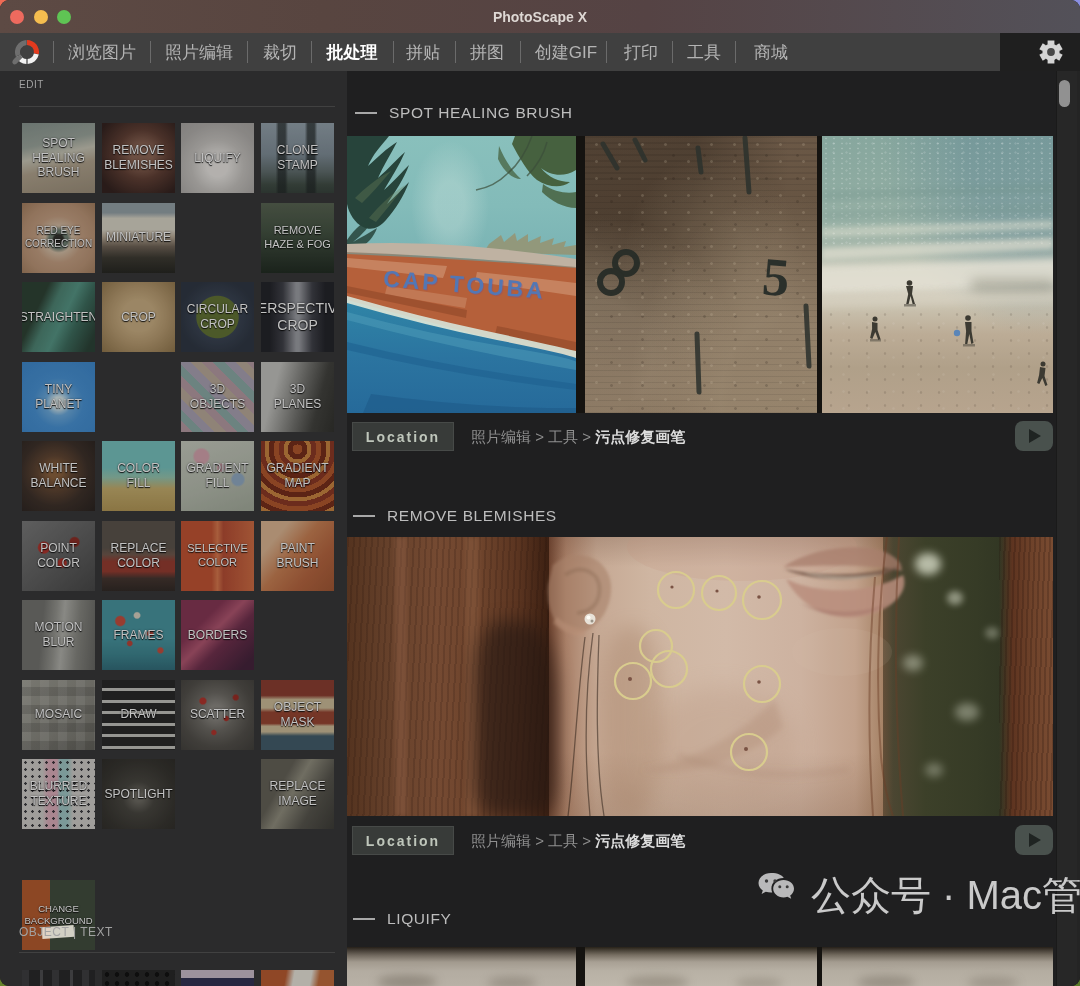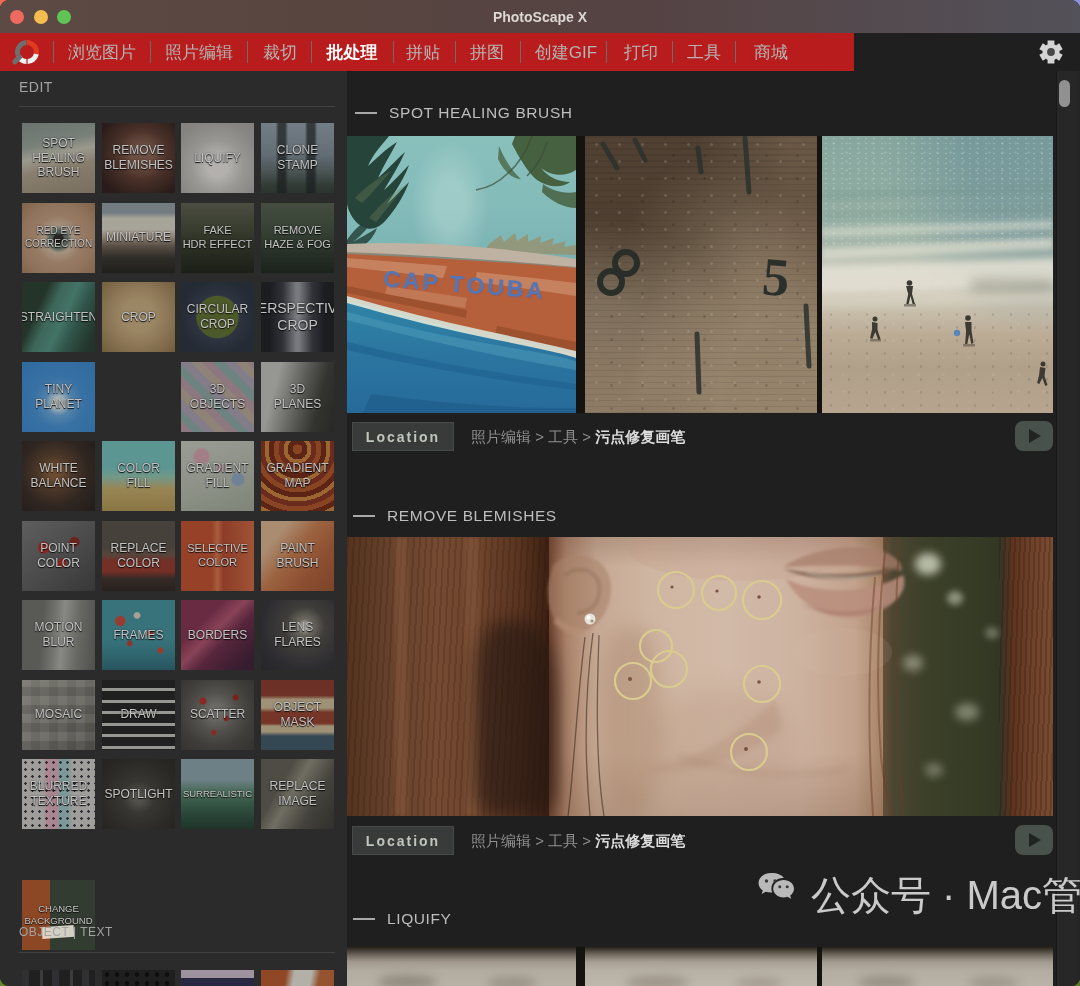--- a/index.html
+++ b/index.html
@@ -7,27 +7,27 @@
 #corner-tl{position:absolute;left:0;top:0;width:22px;height:22px;background:#ef6b55;z-index:0}
 #corner-tr{position:absolute;right:0;top:0;width:22px;height:22px;background:#8a8fe2;z-index:0}
 #corner-bl{position:absolute;left:0;bottom:0;width:22px;height:22px;background:#66852c;z-index:0}
 #corner-br{position:absolute;right:0;bottom:0;width:22px;height:22px;background:#5a7a28;z-index:0}
 #win{position:absolute;inset:0;border-radius:9px;overflow:hidden;background:#1f1f1f;z-index:1}
 
 #titlebar{position:absolute;left:0;top:0;width:1080px;height:33px;background:linear-gradient(90deg,#5d4a44 0%,#584540 30%,#554344 60%,#535159 100%)}
 .tl{position:absolute;top:9.5px;width:14px;height:14px;border-radius:50%}
 #title{position:absolute;left:0;right:0;top:0;height:33px;line-height:34px;text-align:center;color:#ded8d4;font-size:14px;font-weight:bold}
 
-#menubar{position:absolute;left:0;top:33px;width:854px;height:38px;background:#b91c1c}
+#menubar{position:absolute;left:0;top:33px;width:1000px;height:38px;background:#404040}
 .mi{position:absolute;top:0;height:38px;line-height:39px;color:#b4b4b4;font-size:17px;white-space:nowrap;transform:translateX(-50%)}
 .mi.sel{color:#fff;font-weight:bold}
 .msep{position:absolute;top:8px;width:1px;height:22px;background:#6b6b6b}
 
 #sidebar{position:absolute;left:0;top:71px;width:347px;height:915px;background:#2b2b2c}
-.sechead{position:absolute;left:19px;color:#a2a2a2;font-size:14px;letter-spacing:0.5px}
+.sechead{position:absolute;left:19px;color:#a2a2a2;font-size:10px;letter-spacing:0.5px}
 .secline{position:absolute;left:19px;width:316px;height:1px;background:#414141}
 .t{position:absolute;width:73px;height:70px;display:flex;align-items:center;justify-content:center;text-align:center;color:#fdfdfd;font-size:12px;line-height:1.22;text-shadow:0 1px 1px rgba(0,0,0,.9),0 0 2px rgba(0,0,0,.55);overflow:hidden}
 .t::before{content:"";position:absolute;inset:0;background:rgba(18,18,20,.25)}
 
 .g1{background:linear-gradient(168deg,#87948e 0%,#9aa49b 30%,#c8c6b6 45%,#b0a28c 62%,#9a8d78 100%)}
 .g2{background:radial-gradient(ellipse at 55% 45%,#8a6352 0 18%,#5e3c31 45%,#301e1b 85%)}
 .g3{background:radial-gradient(circle at 50% 62%,#e8e5e1 0 18%,#c5c2be 46%,#b0adaa 75%,#a8a5a2)}
 .g4{background:linear-gradient(90deg,rgba(28,34,34,0) 0 20%,rgba(28,34,34,.7) 24% 33%,rgba(28,34,34,0) 37% 60%,rgba(28,34,34,.7) 64% 73%,rgba(28,34,34,0) 77%),linear-gradient(180deg,#93a1ab,#7d8b95 45%,#5d6a6a 70%,#3d4a42 88%,#333f38)}
 .g5{background:radial-gradient(circle at 50% 52%,#2e2d28 0 9%,#6f7f72 13% 18%,#d4bda4 26%,#c49e80 45%,#ba9374 70%,#a27c5c)}
 .g6{background:linear-gradient(180deg,#93a0a6 0 14%,#d9d4c6 22% 38%,#b8a995 48%,#6d6154 62%,#3a372f 78%,#23231e)}
@@ -141,48 +141,45 @@
 </div>
 <div id="sidebar">
   <div class="sechead" style="top:8px">EDIT</div>
   <div class="secline" style="top:35px"></div>
   <div class="t g1" style="left:22px;top:52px">SPOT<br>HEALING<br>BRUSH</div>
   <div class="t g2" style="left:102px;top:52px">REMOVE<br>BLEMISHES</div>
   <div class="t g3" style="left:181px;top:52px">LIQUIFY</div>
   <div class="t g4" style="left:261px;top:52px">CLONE<br>STAMP</div>
   <div class="t g5" style="left:22px;top:131.5px;font-size:10px">RED EYE<br>CORRECTION</div>
   <div class="t g6" style="left:102px;top:131.5px">MINIATURE</div>
-  <div class="t g7" style="left:181px;top:131.5px;font-size:11px">FAKE<br>HDR EFFECT</div>
   <div class="t g8" style="left:261px;top:131.5px;font-size:11px">REMOVE<br>HAZE &amp; FOG</div>
   <div class="t g9" style="left:22px;top:211px;font-size:12px">STRAIGHTEN</div>
   <div class="t g10" style="left:102px;top:211px">CROP</div>
   <div class="t g11" style="left:181px;top:211px">CIRCULAR<br>CROP</div>
   <div class="t g12" style="left:261px;top:211px;font-size:14px">PERSPECTIVE<br>CROP</div>
   <div class="t g13" style="left:22px;top:290.5px">TINY<br>PLANET</div>
   <div class="t g15" style="left:181px;top:290.5px">3D<br>OBJECTS</div>
   <div class="t g16" style="left:261px;top:290.5px">3D<br>PLANES</div>
   <div class="t g17" style="left:22px;top:370px">WHITE<br>BALANCE</div>
   <div class="t g18" style="left:102px;top:370px">COLOR<br>FILL</div>
   <div class="t g19" style="left:181px;top:370px">GRADIENT<br>FILL</div>
   <div class="t g20" style="left:261px;top:370px">GRADIENT<br>MAP</div>
   <div class="t g21" style="left:22px;top:449.5px">POINT<br>COLOR</div>
   <div class="t g22" style="left:102px;top:449.5px">REPLACE<br>COLOR</div>
   <div class="t g23" style="left:181px;top:449.5px;font-size:11px">SELECTIVE<br>COLOR</div>
   <div class="t g24" style="left:261px;top:449.5px">PAINT<br>BRUSH</div>
   <div class="t g25" style="left:22px;top:529px">MOTION<br>BLUR</div>
   <div class="t g26" style="left:102px;top:529px">FRAMES</div>
   <div class="t g27" style="left:181px;top:529px">BORDERS</div>
-  <div class="t g28" style="left:261px;top:529px">LENS<br>FLARES</div>
   <div class="t g29" style="left:22px;top:608.5px">MOSAIC</div>
   <div class="t g30" style="left:102px;top:608.5px">DRAW</div>
   <div class="t g31" style="left:181px;top:608.5px">SCATTER</div>
   <div class="t g32" style="left:261px;top:608.5px">OBJECT<br>MASK</div>
   <div class="t g33" style="left:22px;top:688px">BLURRED<br>TEXTURE</div>
   <div class="t g34" style="left:102px;top:688px">SPOTLIGHT</div>
-  <div class="t g35" style="left:181px;top:688px;font-size:9.5px">SURREALISTIC</div>
   <div class="t g36" style="left:261px;top:688px">REPLACE<br>IMAGE</div>
   <div class="t g37" style="left:22px;top:809px;font-size:9.5px">CHANGE<br>BACKGROUND<i style="position:absolute;left:20px;top:46px;width:32px;height:12px;background:rgba(238,234,222,.85);transform:rotate(-4deg)"></i></div>
   <div class="sechead" style="top:854px;font-size:12px">OBJECT | TEXT</div>
   <div class="secline" style="top:881px"></div>
   <div class="t pp1" style="left:22px;top:899px"></div>
   <div class="t pp2" style="left:102px;top:899px"></div>
   <div class="t pp3" style="left:181px;top:899px"></div>
   <div class="t pp4" style="left:261px;top:899px"></div>
 </div>
 <div id="content"></div>

